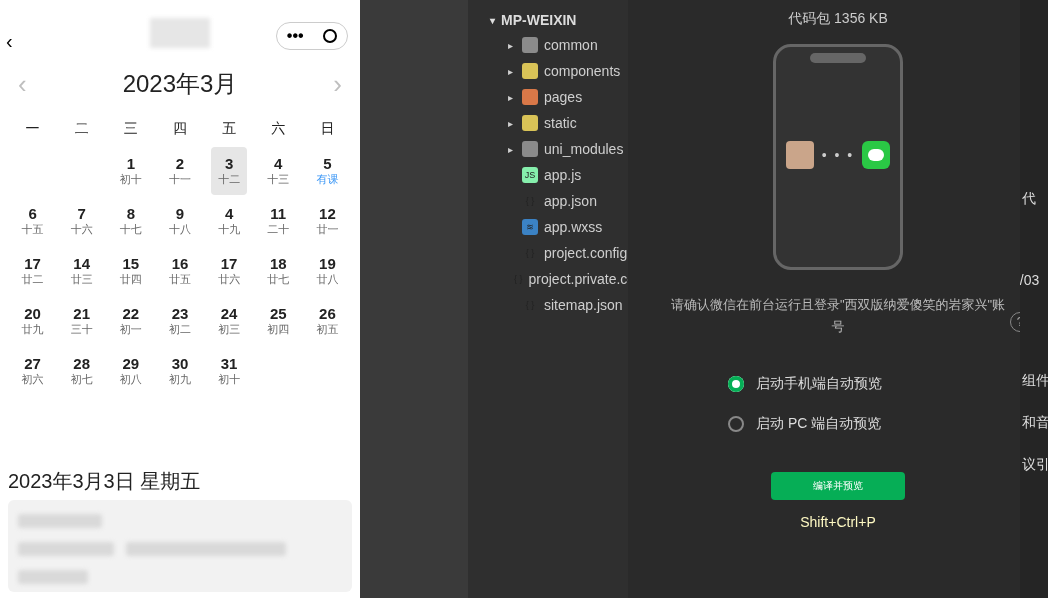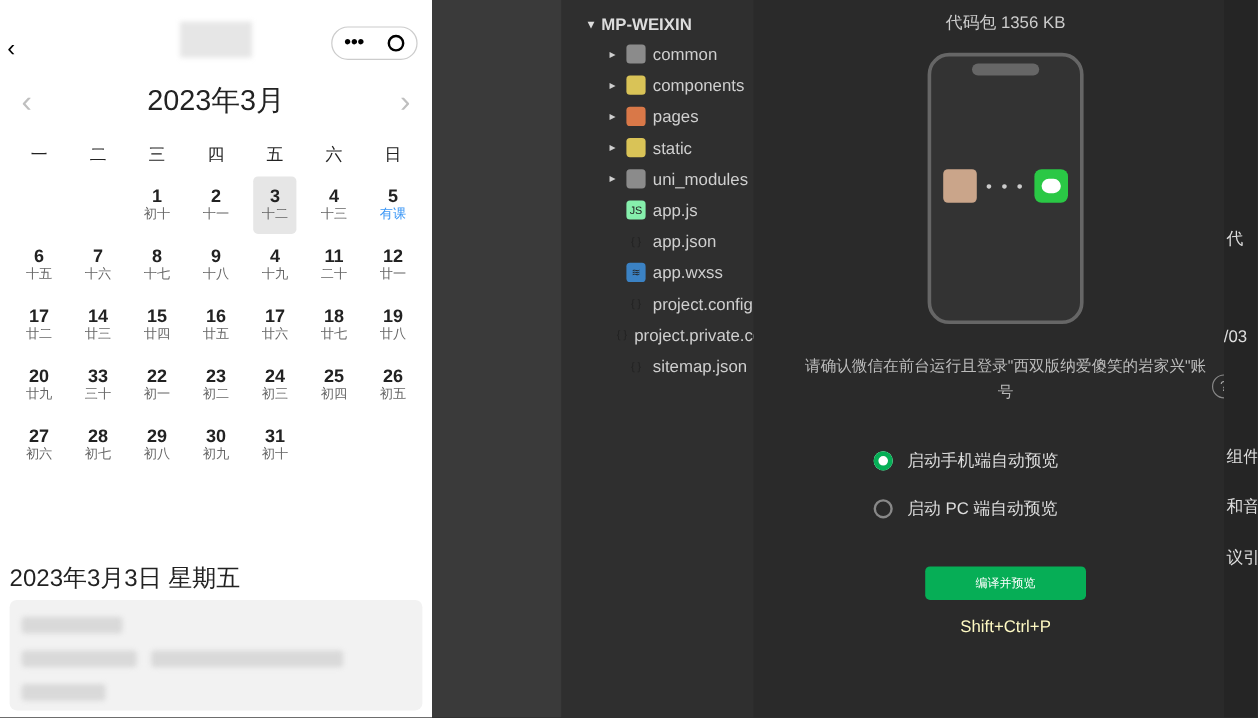--- a/index.html
+++ b/index.html
@@ -181,21 +181,21 @@
                 <div class="dnum">19</div>
                 <div class="dsub">廿八</div>
               </div></td>
           </tr>
           <tr>
             <td><div class="cellbox">
                 <div class="dnum">20</div>
                 <div class="dsub">廿九</div>
               </div></td>
             <td><div class="cellbox">
-                <div class="dnum">33</div>
+                <div class="dnum">21</div>
                 <div class="dsub">三十</div>
               </div></td>
             <td><div class="cellbox">
                 <div class="dnum">22</div>
                 <div class="dsub">初一</div>
               </div></td>
             <td><div class="cellbox">
                 <div class="dnum">23</div>
                 <div class="dsub">初二</div>
               </div></td>

